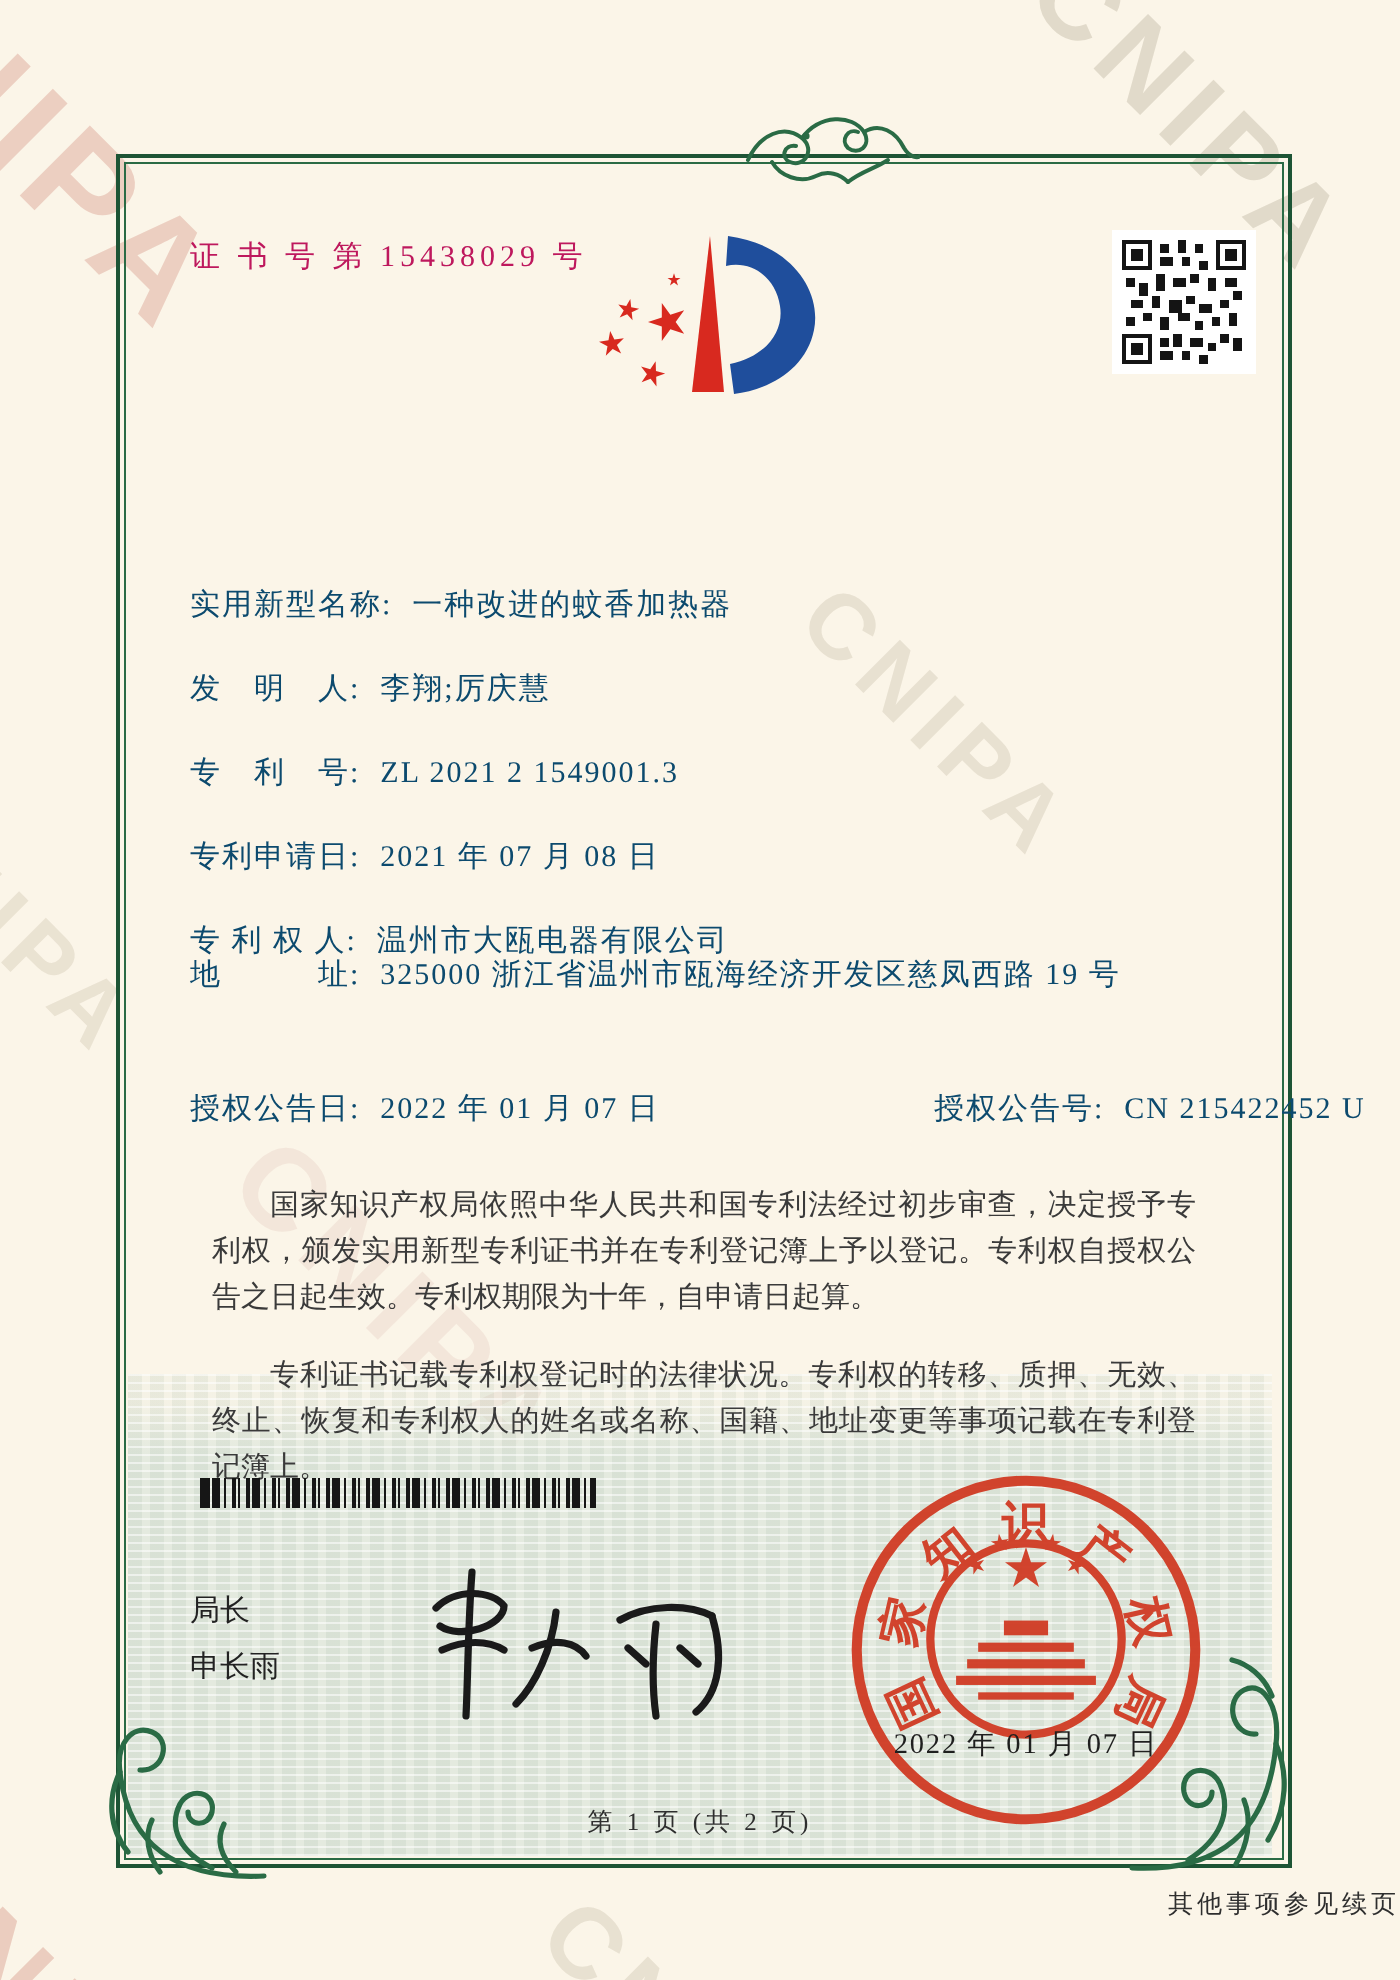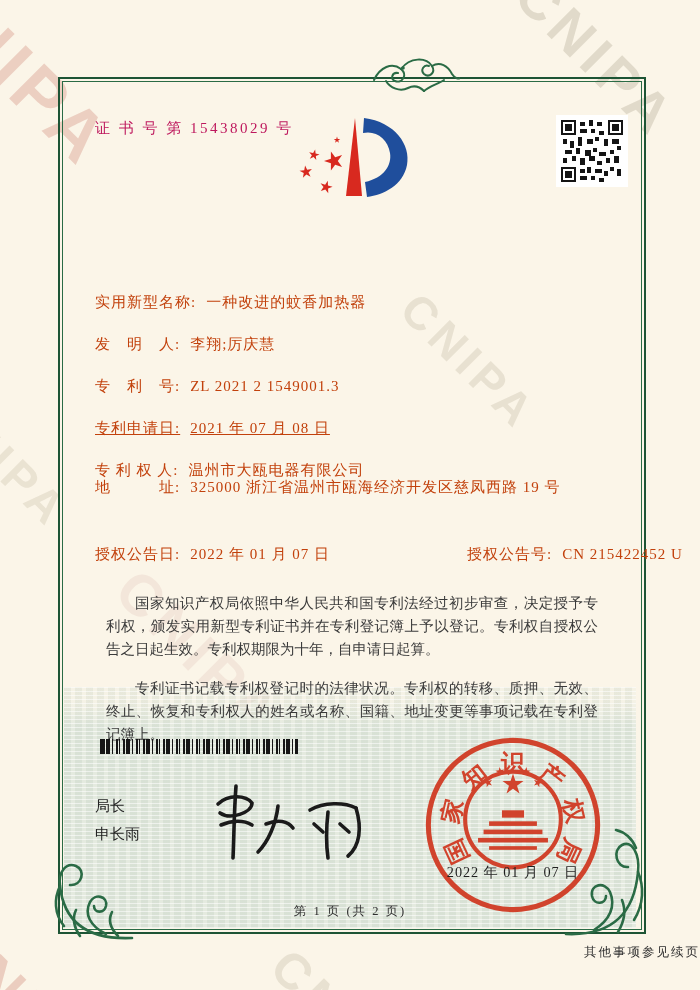--- a/index.html
+++ b/index.html
@@ -27,21 +27,21 @@
       linear-gradient(180deg, rgba(227,234,223,.25) 0 14px, #e4eadf 40px);
   }
   .content{position:absolute;inset:0;z-index:2;}
   .certno{position:absolute;left:95px;top:119px;font-size:15px;letter-spacing:2.5px;color:#be185d;}
   .qr{position:absolute;left:556px;top:115px;width:72px;height:72px;background:#fff;padding:5px;box-sizing:border-box;}
   .logo{position:absolute;left:283px;top:110px;width:142px;height:92px;}
   .title{
     position:absolute;left:0;top:206px;width:100%;text-align:center;
     font-size:31px;font-weight:bold;letter-spacing:9px;color:#171717;text-indent:9px;
   }
-  .row{position:absolute;left:95px;font-size:15px;color:#c2410c;letter-spacing:1px;white-space:nowrap;}
+  .row{position:absolute;left:95px;font-size:15px;color:#0c4a6e;letter-spacing:1px;white-space:nowrap;}
   .row .lab{margin-right:10px;}
   .grantno{position:absolute;left:372px;top:0;}
   .paras{position:absolute;left:90px;top:576px;width:524px;font-size:14.5px;line-height:23px;color:#3a3a3a;text-align:justify;}
   .paras p{margin:16px;text-indent:2em;}
   .barcode{
     position:absolute;left:100px;top:739px;width:192px;height:15px;
     border-left:3px solid #161616;border-right:3px solid #161616;
     background:repeating-linear-gradient(90deg,
       #161616 0 2px, rgba(0,0,0,0) 2px 3px,
       #161616 3px 7px, rgba(0,0,0,0) 7px 9px,
@@ -179,21 +179,21 @@
 
   <div class="row" style="top:293px;">
     <span class="lab">实用新型名称:</span><span>一种改进的蚊香加热器</span>
   </div>
   <div class="row" style="top:335px;">
     <span class="lab">发　明　人:</span><span>李翔;厉庆慧</span>
   </div>
   <div class="row" style="top:377px;">
     <span class="lab">专　利　号:</span><span>ZL 2021 2 1549001.3</span>
   </div>
-  <div class="row" style="top:419px;text-decoration:underline;">
+  <div class="row" style="top:419px;">
     <span class="lab">专利申请日:</span><span>2021 年 07 月 08 日</span>
   </div>
   <div class="row" style="top:461px;">
     <span class="lab">专 利 权 人:</span><span>温州市大瓯电器有限公司</span>
   </div>
   <div class="row" style="top:478px;">
     <span class="lab">地　　　址:</span><span>325000 浙江省温州市瓯海经济开发区慈凤西路 19 号</span>
   </div>
   <div class="row" style="top:545px;">
     <span class="lab">授权公告日:</span><span>2022 年 01 月 07 日</span>

